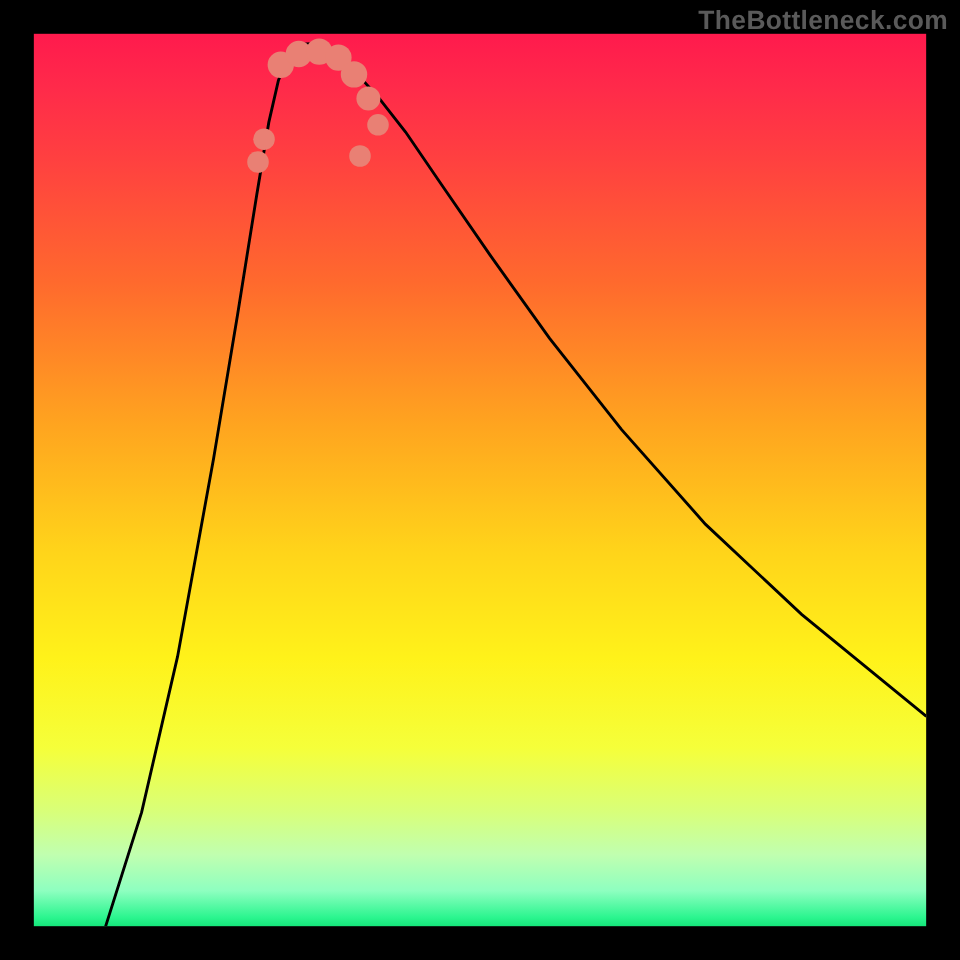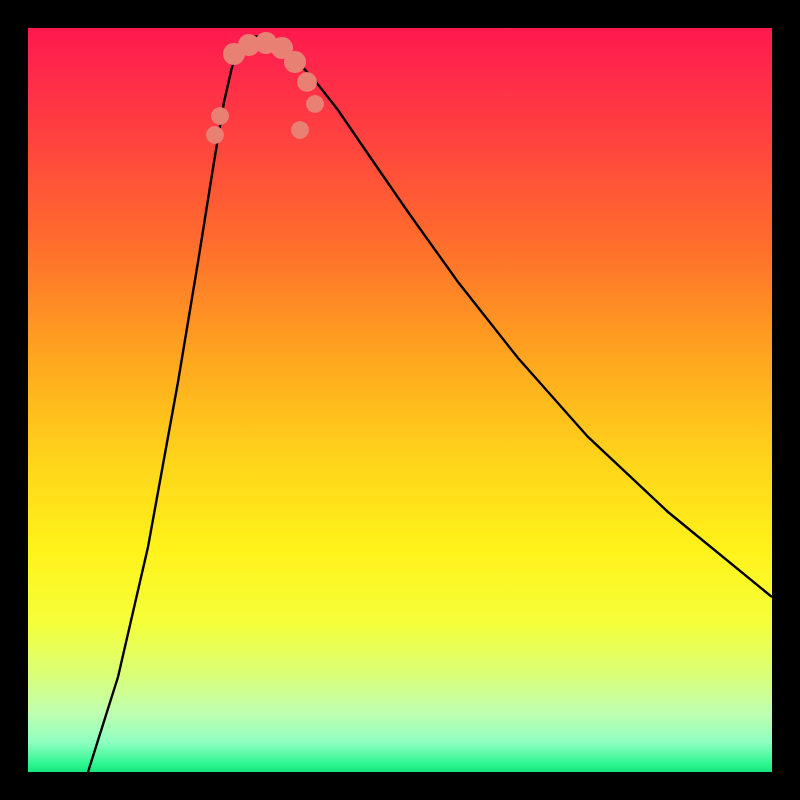--- a/index.html
+++ b/index.html
@@ -86,13 +86,14 @@
           <circle cx="221" cy="17" r="11" fill="#e98074"></circle>
           <circle cx="238" cy="15" r="11" fill="#e98074"></circle>
           <circle cx="254" cy="20" r="11" fill="#e98074"></circle>
           <circle cx="267" cy="34" r="11" fill="#e98074"></circle>
           <circle cx="279" cy="54" r="10" fill="#e98074"></circle>
           <circle cx="287" cy="76" r="9" fill="#e98074"></circle>
         </g>
     </svg>
   </div>
 
+  <div class="watermark">TheBottleneck.com</div>
 </div>
 
 </body></html>

